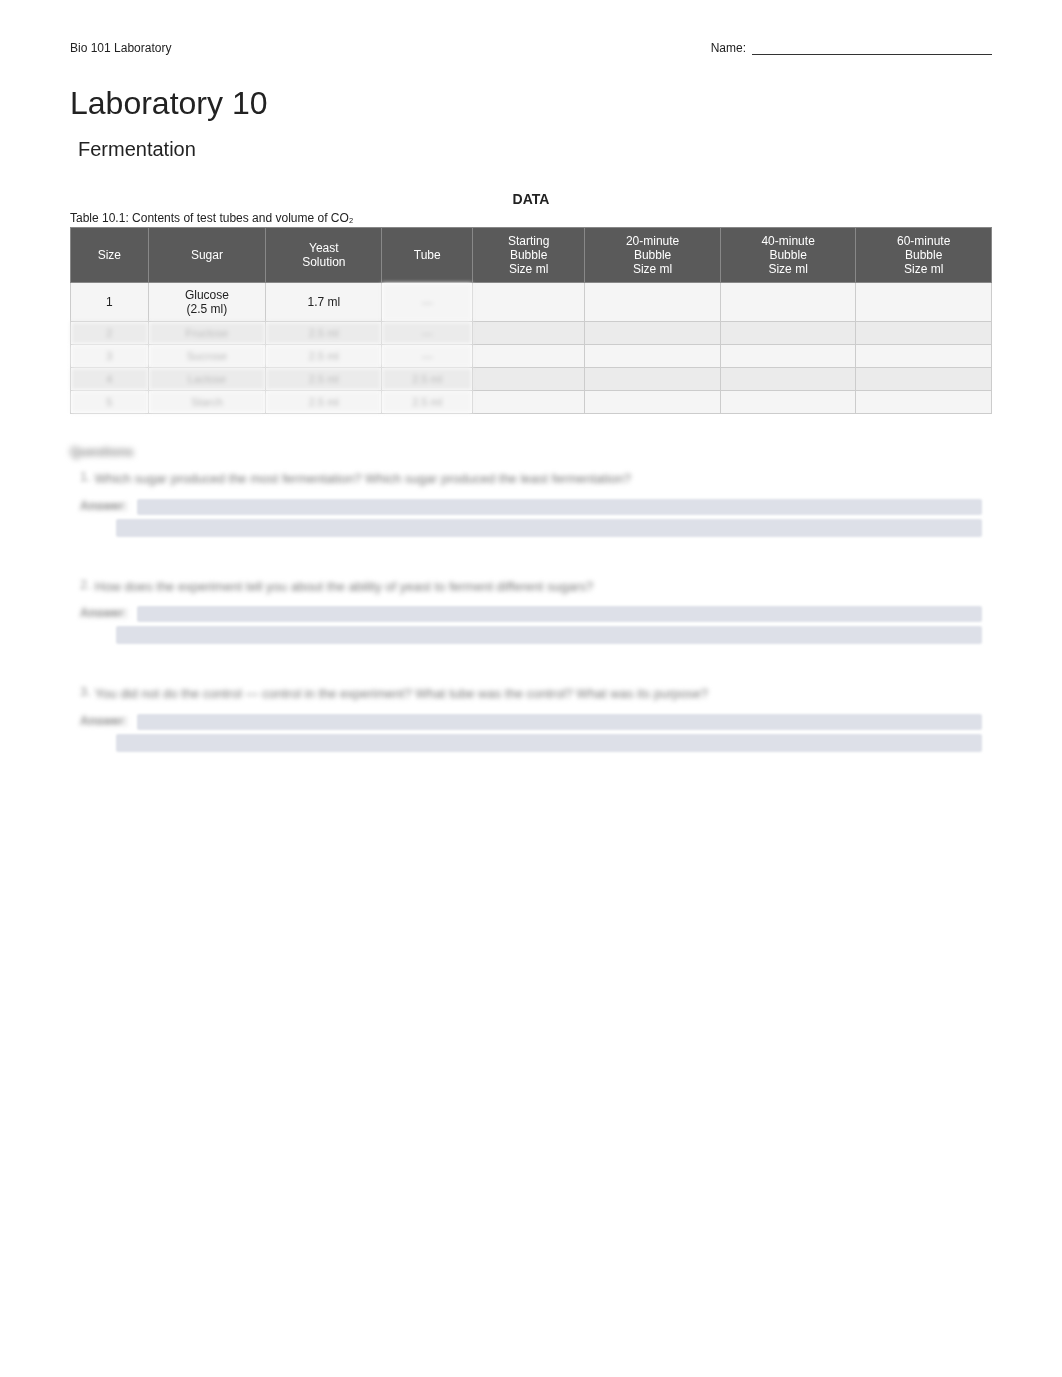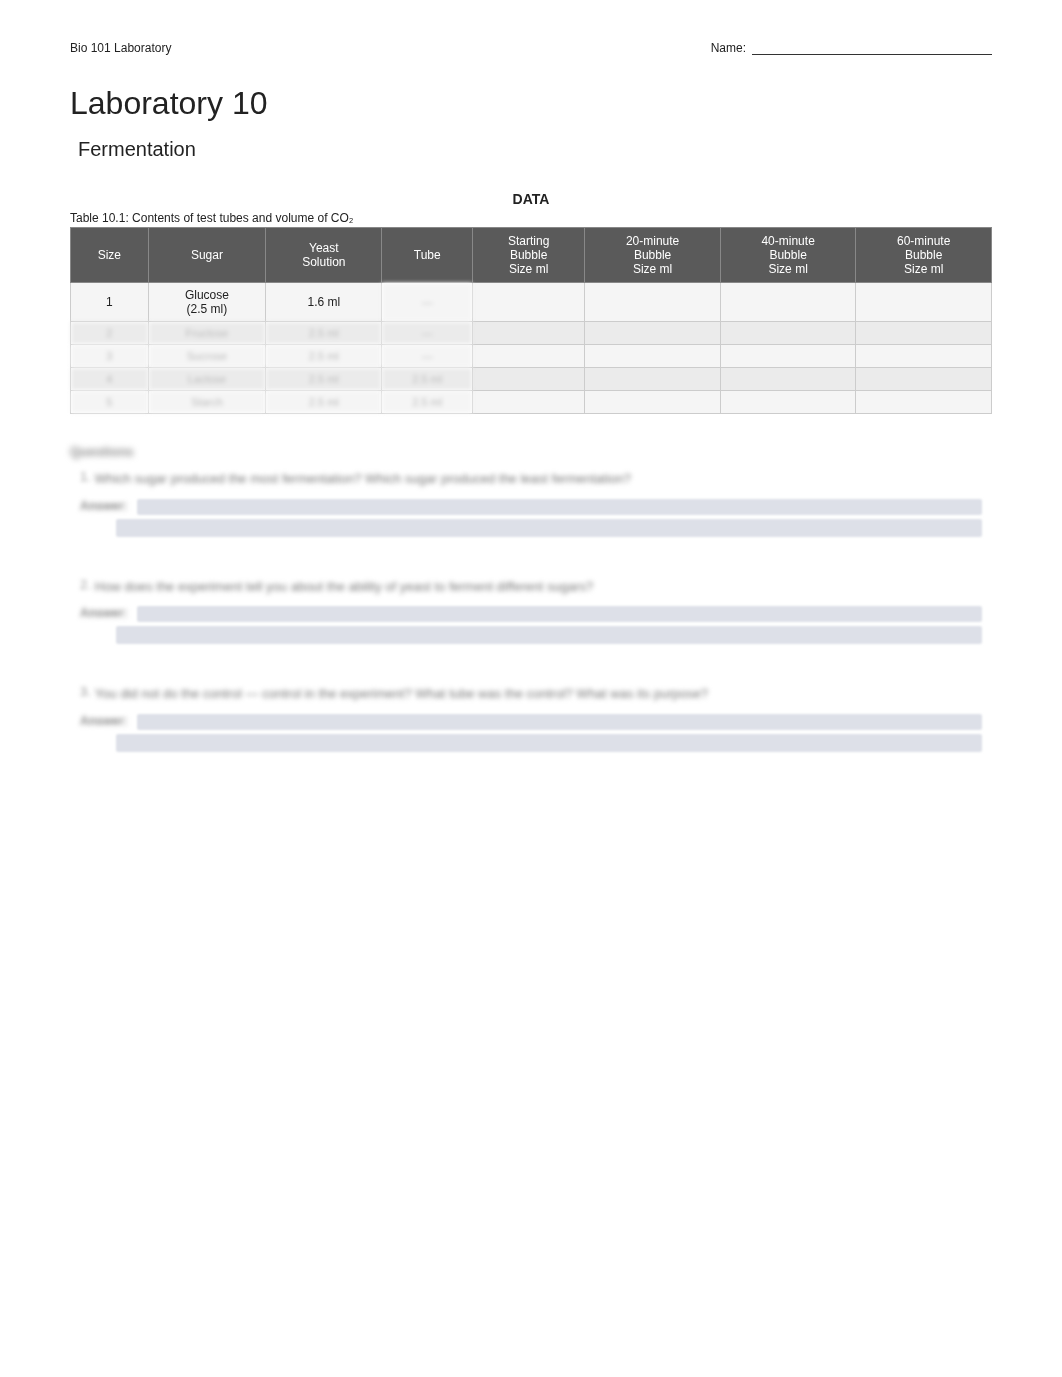--- a/index.html
+++ b/index.html
@@ -166,21 +166,21 @@
       <th>Starting<br>Bubble<br>Size ml</th>
       <th>20-minute<br>Bubble<br>Size ml</th>
       <th>40-minute<br>Bubble<br>Size ml</th>
       <th>60-minute<br>Bubble<br>Size ml</th>
     </tr>
   </thead>
   <tbody>
     <tr>
       <td>1</td>
       <td>Glucose<br>(2.5 ml)</td>
-      <td>1.6 ml</td>
+      <td>1.7 ml</td>
       <td class="blurred-cell">—</td>
       <td></td>
       <td></td>
       <td></td>
       <td></td>
     </tr>
     <tr>
       <td class="blurred-cell">2</td>
       <td class="blurred-cell">Fructose</td>
       <td class="blurred-cell">2.5 ml</td>

